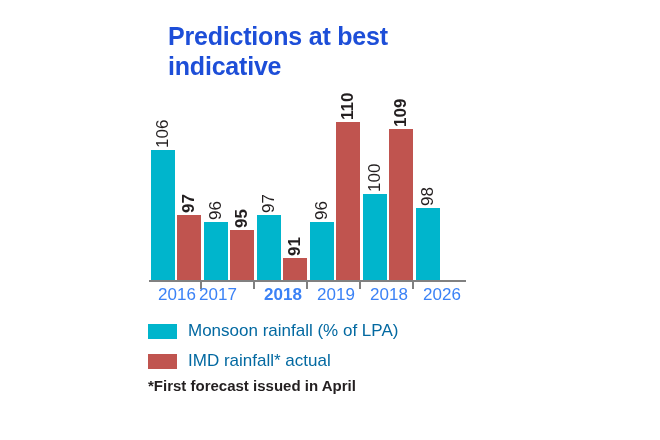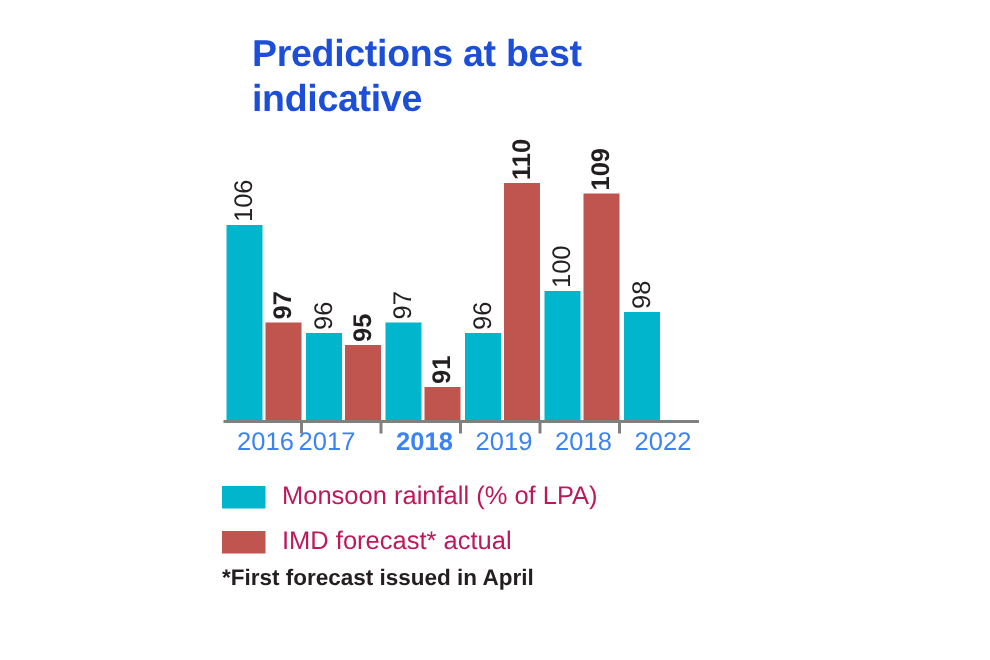--- a/index.html
+++ b/index.html
@@ -112,21 +112,21 @@
   .legend-swatch {
     width: 29px;
     height: 15px;
     margin-right: 11px;
     flex: none;
   }
   .legend-swatch.series-0 { background: #00b5cc; }
   .legend-swatch.series-1 { background: #c0544f; }
   .legend-label {
     font-size: 17px;
-    color: #be185d;
+    color: #0369a1;
     white-space: nowrap;
     text-align: center;
   }
   #footnote {
     position: absolute;
     left: 148px;
     top: 377px;
     font-size: 15px;
     color: #231f20;
     white-space: nowrap;
@@ -208,29 +208,29 @@
       <div class="x-tick" style="left: 306px;"></div>
       <div class="x-tick" style="left: 359px;"></div>
       <div class="x-tick" style="left: 412px;"></div>
     </div>
   <div id="axis-labels">
       <div class="x-label" style="left: 150px;">2016</div>
       <div class="x-label" style="left: 191px;">2017</div>
       <div class="x-label" style="left: 256px; font-weight: bold;">2018</div>
       <div class="x-label" style="left: 309px;">2019</div>
       <div class="x-label" style="left: 362px;">2018</div>
-      <div class="x-label" style="left: 415px;">2022</div>
+      <div class="x-label" style="left: 415px;">2026</div>
     </div>
 
   <div id="legend">
     <div class="legend-row">
       <span class="legend-swatch series-0"></span>
       <span class="legend-label">Monsoon rainfall (% of LPA)</span>
     </div>
     <div class="legend-row">
       <span class="legend-swatch series-1"></span>
-      <span class="legend-label">IMD forecast* actual</span>
+      <span class="legend-label">IMD rainfall* actual</span>
     </div>
   </div>
 
   <div id="footnote">*First forecast issued in April</div>
 
 </div>
 
 </body></html>

